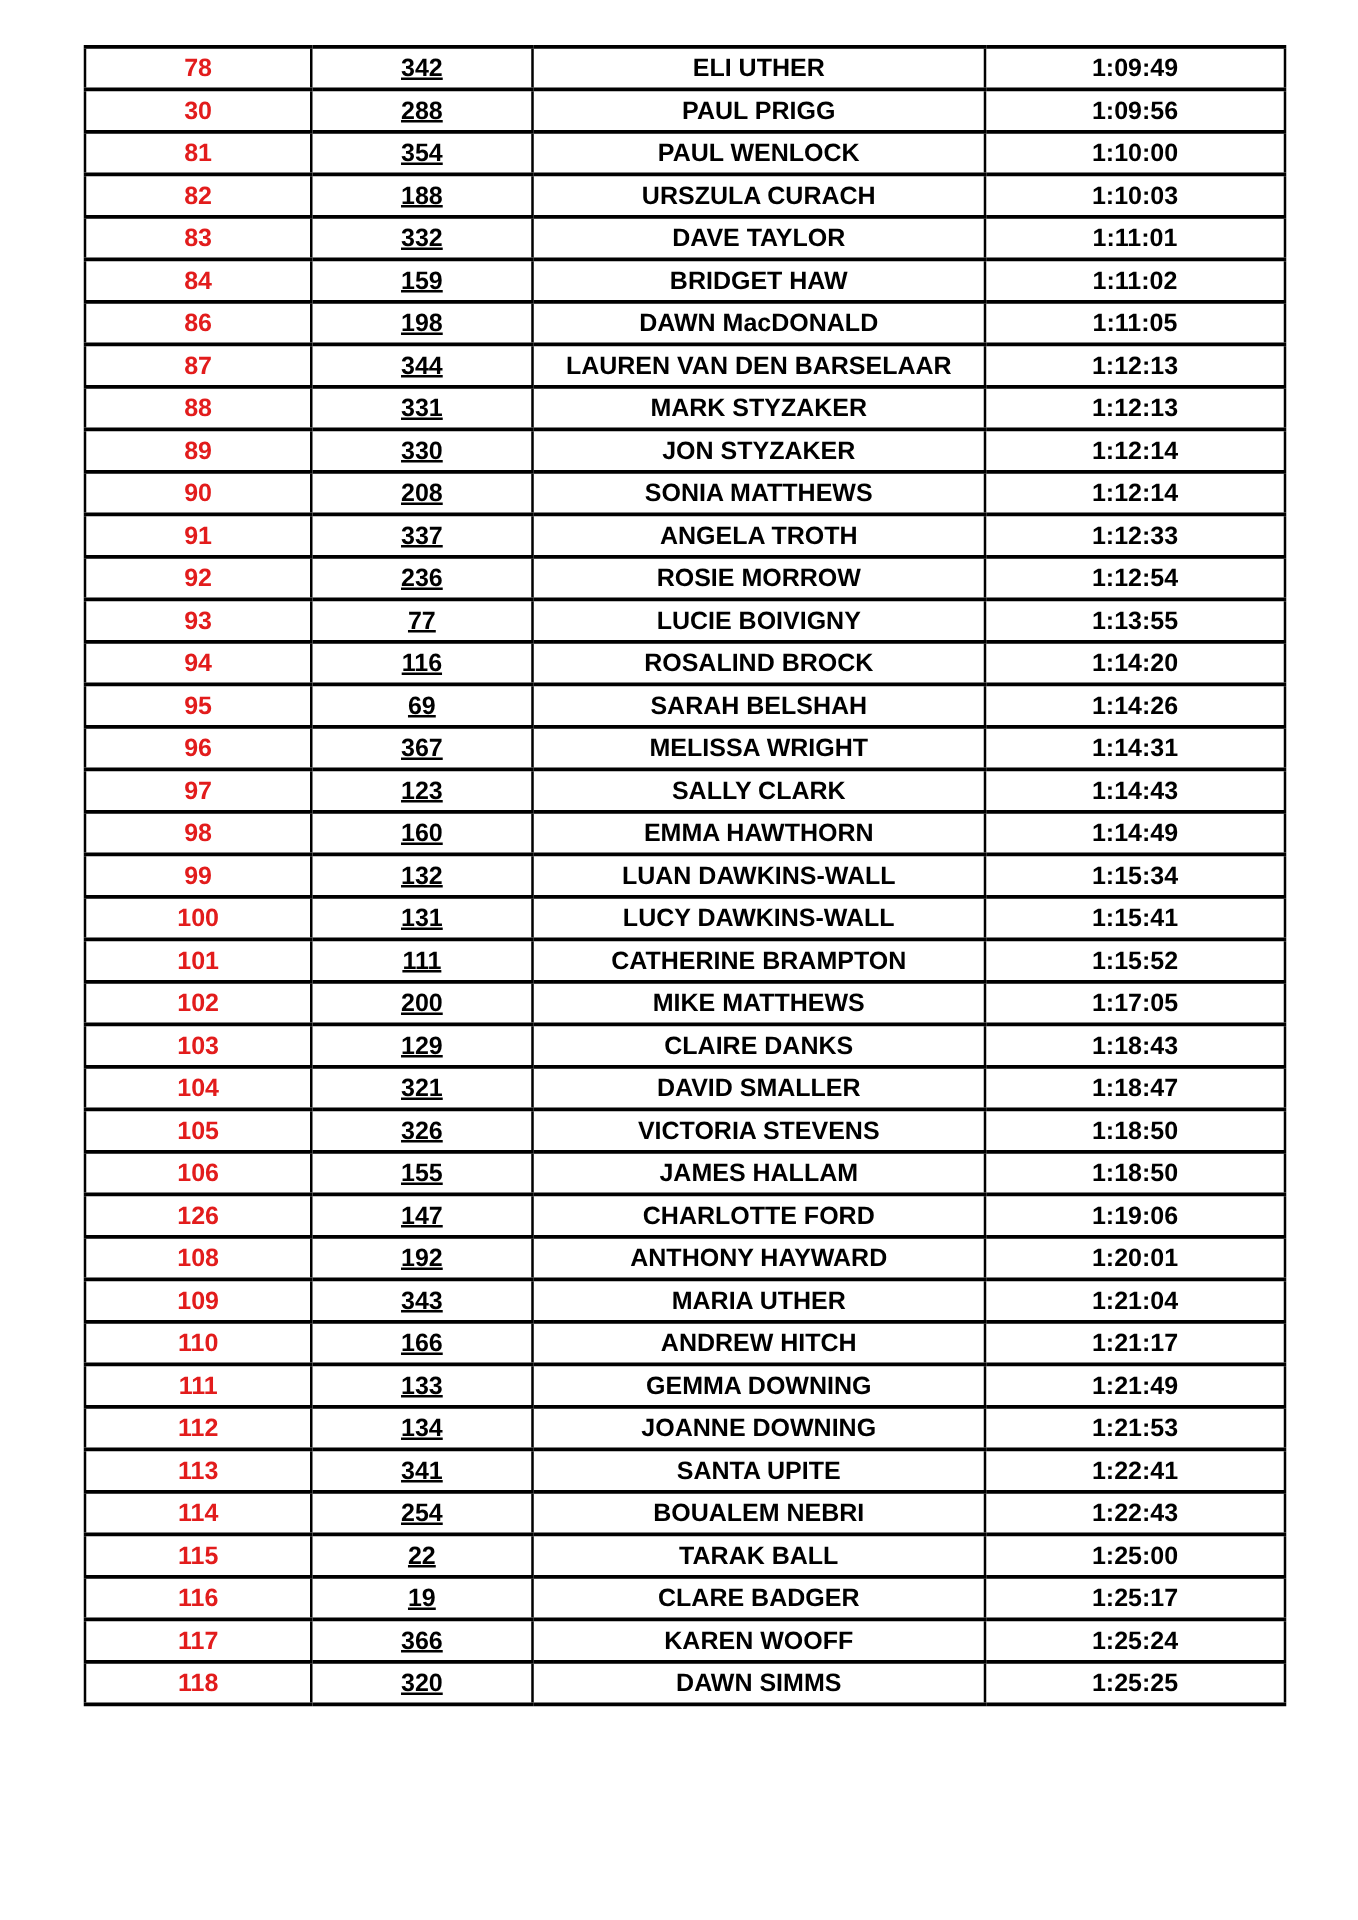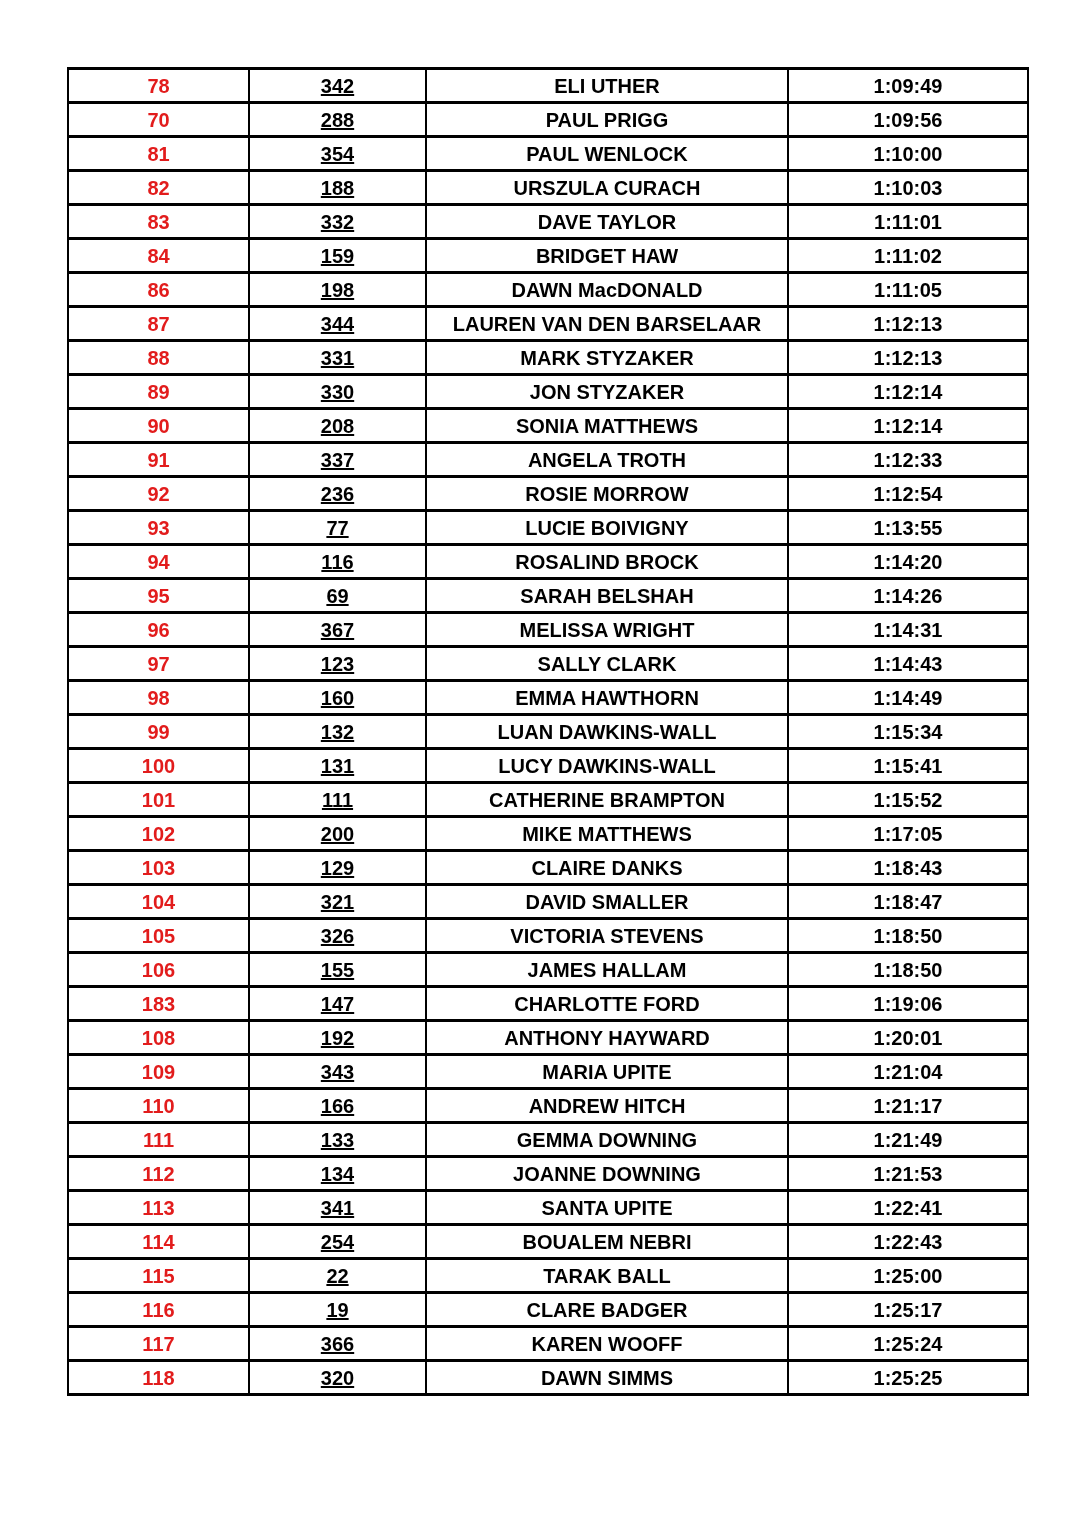--- a/index.html
+++ b/index.html
@@ -9,21 +9,21 @@
   }
   body {
     position: relative;
     width: 1086px;
     height: 1536px;
     font-family: "Liberation Sans", sans-serif;
   }
   table.results {
     position: absolute;
     left: 67px;
-    top: 67px;
+    top: 36px;
     width: 952px;
     border-collapse: collapse;
     table-layout: fixed;
     border-radius: 19px;
   }
   table.results tr {
     height: 34px;
   }
   table.results td {
     border: 2px solid var(--border-color, #000);
@@ -50,21 +50,21 @@
 
 <table class="results">
   <tbody>
       <tr>
         <td class="col-position">78</td>
         <td class="col-bib">342</td>
         <td class="col-name">ELI UTHER</td>
         <td class="col-time">1:09:49</td>
       </tr>
       <tr>
-        <td class="col-position">70</td>
+        <td class="col-position">30</td>
         <td class="col-bib">288</td>
         <td class="col-name">PAUL PRIGG</td>
         <td class="col-time">1:09:56</td>
       </tr>
       <tr>
         <td class="col-position">81</td>
         <td class="col-bib">354</td>
         <td class="col-name">PAUL WENLOCK</td>
         <td class="col-time">1:10:00</td>
       </tr>
@@ -206,35 +206,35 @@
         <td class="col-name">VICTORIA STEVENS</td>
         <td class="col-time">1:18:50</td>
       </tr>
       <tr>
         <td class="col-position">106</td>
         <td class="col-bib">155</td>
         <td class="col-name">JAMES HALLAM</td>
         <td class="col-time">1:18:50</td>
       </tr>
       <tr>
-        <td class="col-position">183</td>
+        <td class="col-position">126</td>
         <td class="col-bib">147</td>
         <td class="col-name">CHARLOTTE FORD</td>
         <td class="col-time">1:19:06</td>
       </tr>
       <tr>
         <td class="col-position">108</td>
         <td class="col-bib">192</td>
         <td class="col-name">ANTHONY HAYWARD</td>
         <td class="col-time">1:20:01</td>
       </tr>
       <tr>
         <td class="col-position">109</td>
         <td class="col-bib">343</td>
-        <td class="col-name">MARIA UPITE</td>
+        <td class="col-name">MARIA UTHER</td>
         <td class="col-time">1:21:04</td>
       </tr>
       <tr>
         <td class="col-position">110</td>
         <td class="col-bib">166</td>
         <td class="col-name">ANDREW HITCH</td>
         <td class="col-time">1:21:17</td>
       </tr>
       <tr>
         <td class="col-position">111</td>

